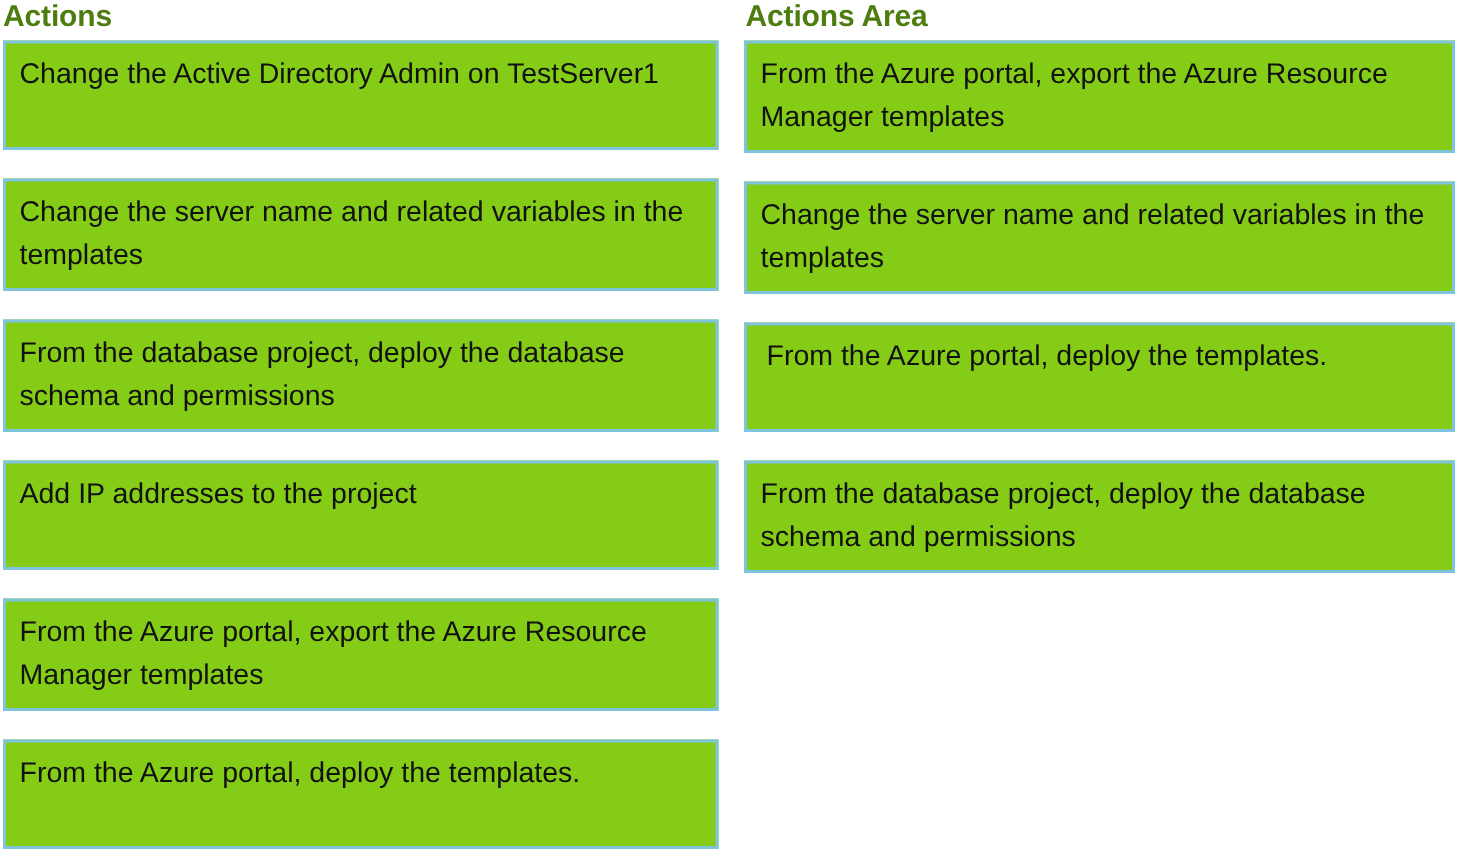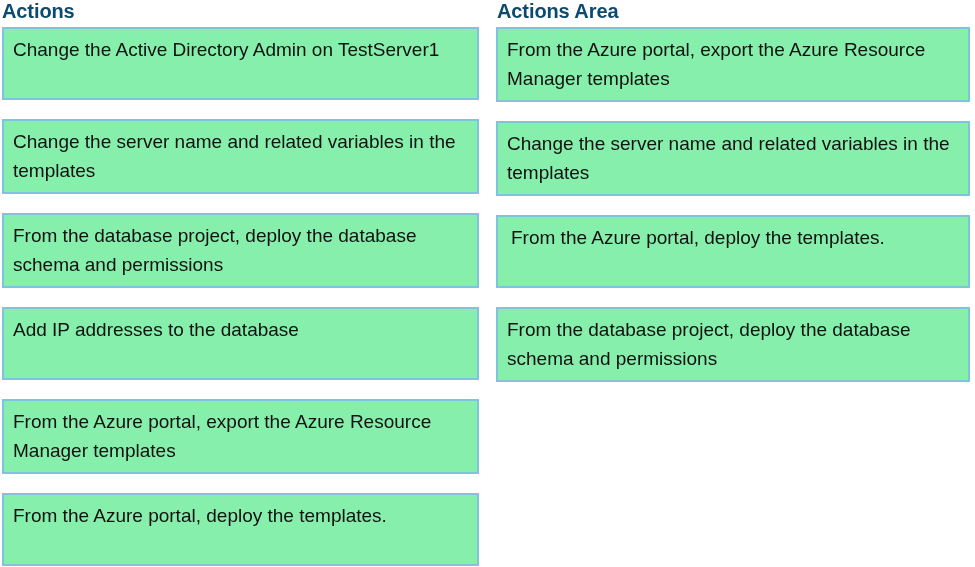--- a/index.html
+++ b/index.html
@@ -41,33 +41,33 @@
     width: 485px;
     padding-left: 6px;
     padding-right: 5px;
   }
 
   .column-header {
     font-size: 20px;
     font-weight: bold;
     line-height: 22px;
     letter-spacing: -0.1px;
-    color: #0c4a6e;
+    color: #4d7c0f;
     margin: 0 0 5px 0;
     padding-top: 0px;
     white-space: nowrap;
   }
 
   .column-answer .column-header {
     padding-left: 1px;
   }
 
   .item-box {
     border: 2px solid #7fc4dd;
-    background: #86efac;
+    background: #84cc16;
     font-size: 19px;
     line-height: 29px;
     color: #111111;
     padding: 6px 8px 7px 9px;
     margin-bottom: 19px;
     min-height: 73px;
     display: flex;
     align-items: flex-start;
   }
 
@@ -107,21 +107,21 @@
 
     <div class="item-box">
       <span class="item-text">Change the server name and related variables in the templates</span>
     </div>
 
     <div class="item-box">
       <span class="item-text">From the database project, deploy the database schema and permissions</span>
     </div>
 
     <div class="item-box single-line">
-      <span class="item-text">Add IP addresses to the database</span>
+      <span class="item-text">Add IP addresses to the project</span>
     </div>
 
     <div class="item-box">
       <span class="item-text">From the Azure portal, export the Azure Resource Manager templates</span>
     </div>
 
     <div class="item-box">
       <span class="item-text">From the Azure portal, deploy the templates.</span>
     </div>
   </div>

